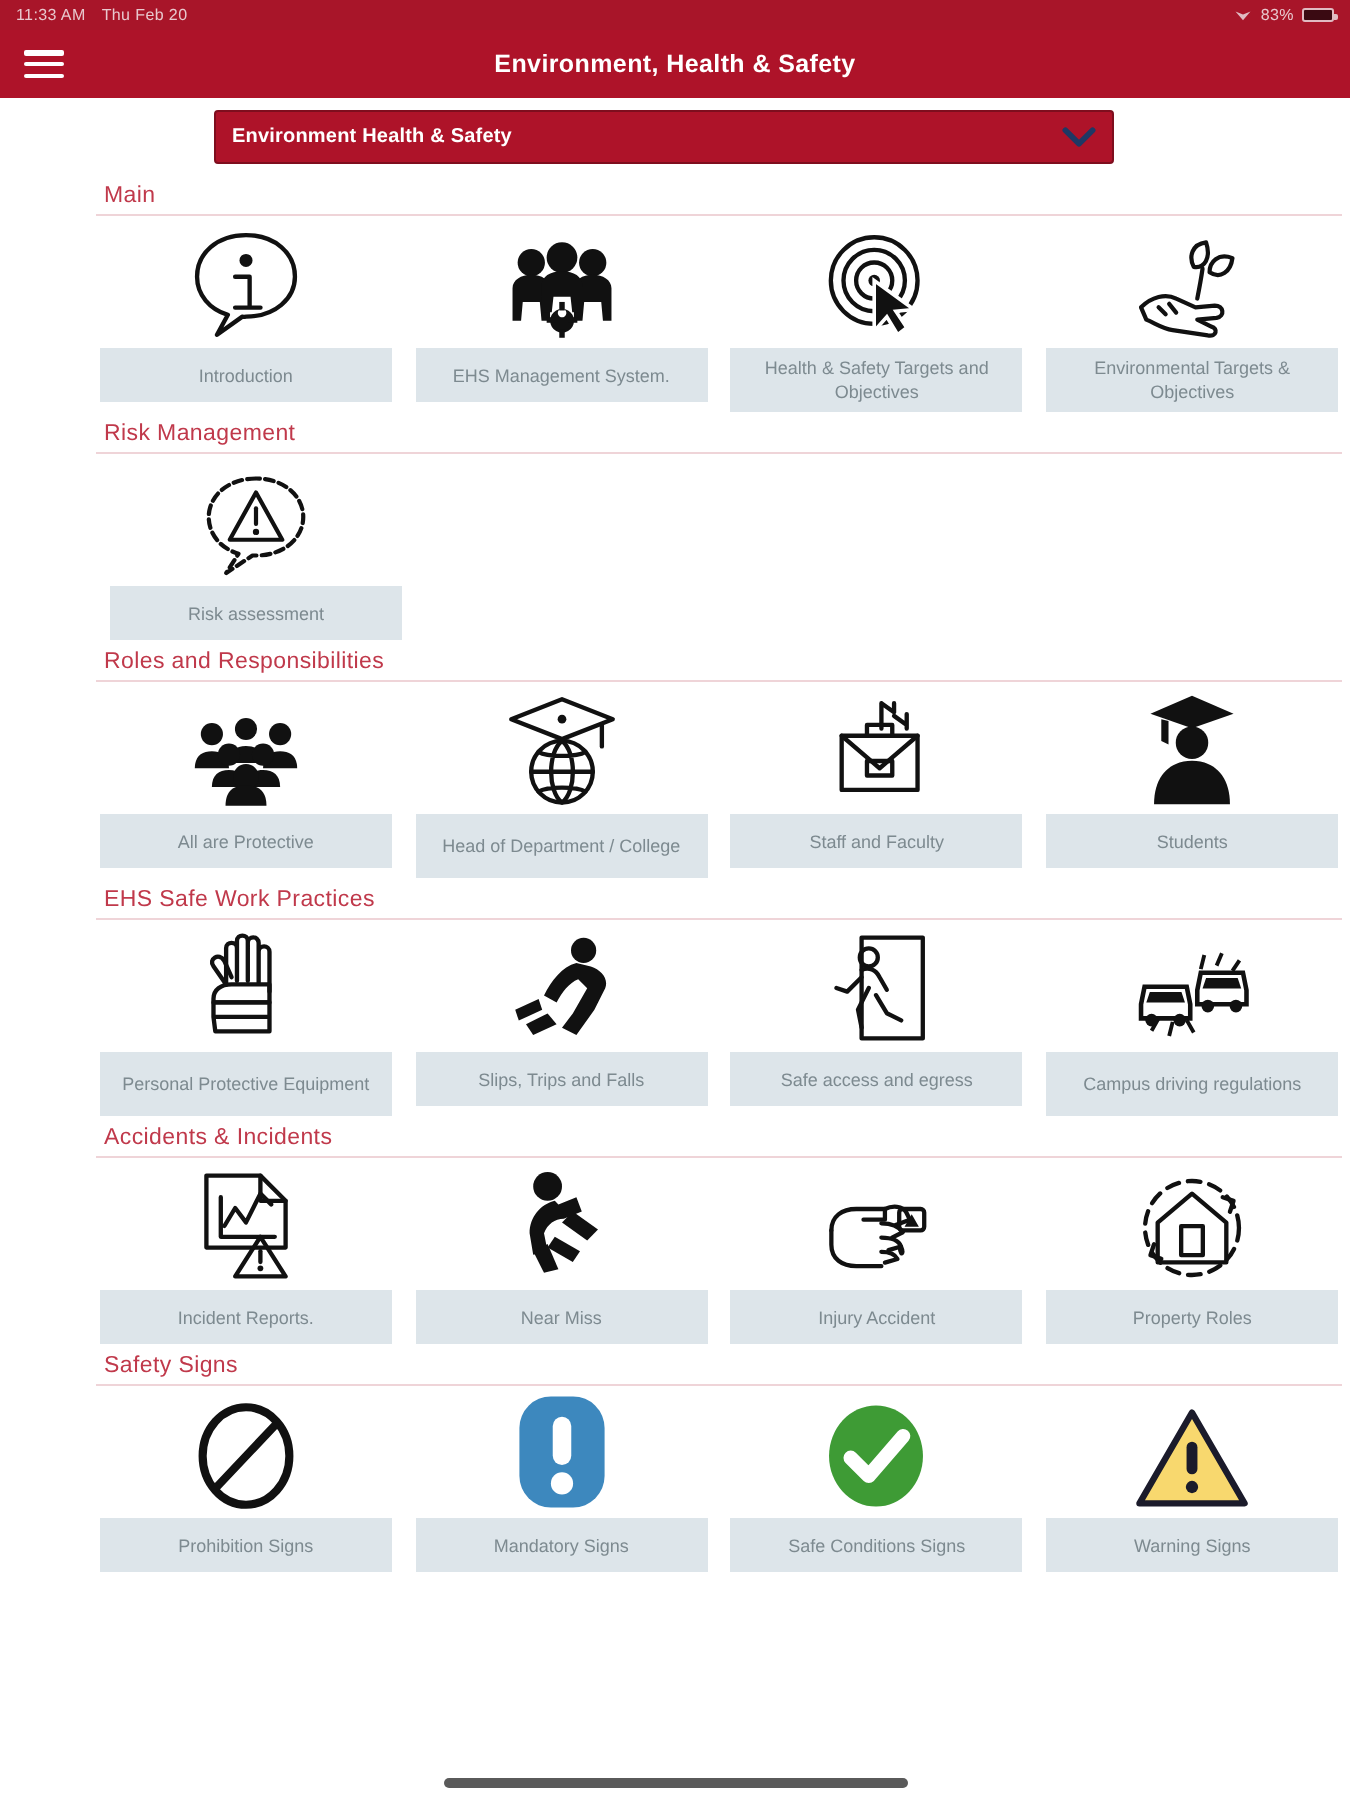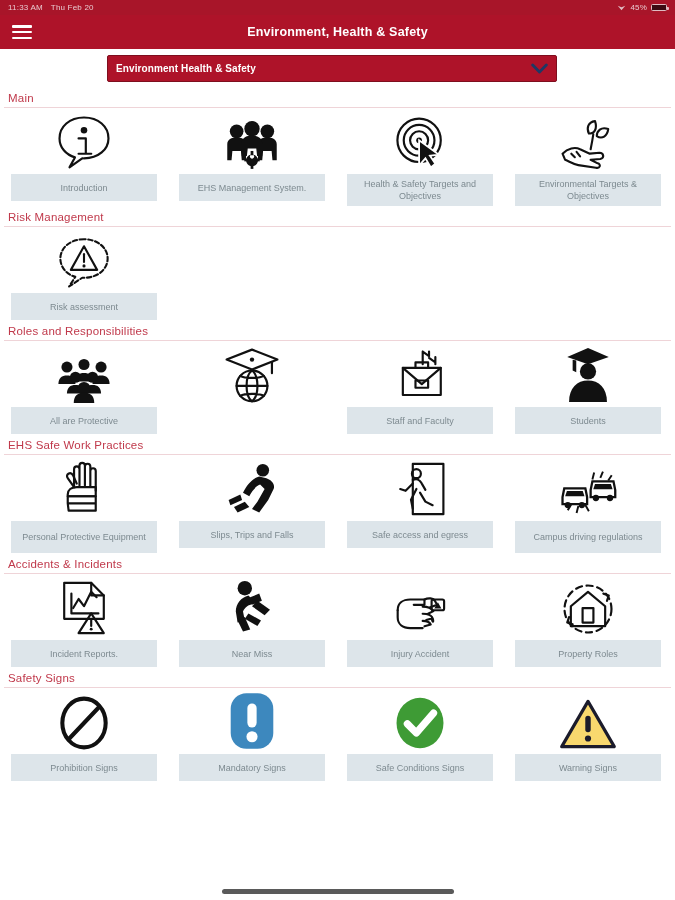--- a/index.html
+++ b/index.html
@@ -52,21 +52,21 @@
   .dropdown {
     width: 450px; height: 27px; background: #AE1329;
     border: 1px solid #7E0E1E; border-radius: 2px;
     display: flex; align-items: center; padding: 0 8px;
     cursor: pointer;
   }
   .dropdown-label { color: #fff; font-size: 10px; font-weight: bold; letter-spacing: .1px; }
   .chev { margin-left: auto; width: 17px; height: 11px; display: block; }
 
   
-  .content { padding: 0 0 12px 0; }
+  .content { padding: 0 0 12px 0; margin-left: 44px; }
   .section { margin-bottom: 3px; }
   .section-title {
     color: #C0394B; font-size: 11.5px; letter-spacing: .2px;
     padding: 2px 0 3px 8px;
   }
   .section-rule { height: 1px; background: #EFD4D8; margin: 0 4px 4px 4px; }
 
   .grid { display: flex; padding: 0 0px; }
   .cell {
     width: 168px; display: flex; flex-direction: column;
@@ -98,21 +98,21 @@
 
   <div class="statusbar">
     <div class="sb-left">
       <span>11:33 AM</span>
       <span>Thu Feb 20</span>
     </div>
     <div class="sb-right">
       <svg class="wifi-ico" viewBox="0 0 12 9">
         <path d="M1 2.2 L6 8 L11 2.2 L6 4.2 Z" fill="#E0BBC2"></path>
       </svg>
-      <span>45%</span>
+      <span>83%</span>
       <span class="batt"></span>
     </div>
   </div>
 
   <div class="appbar">
     <div class="hamburger">
       <span></span>
         <span></span>
         <span></span>
     </div>
@@ -232,20 +232,21 @@
           <div class="cell">
             <div class="icon-box">
               <svg width="58" height="58" viewBox="0 0 64 64">
     <path d="M32 4 L60 15 L32 26 L4 15 Z" stroke="#111" fill="none" stroke-width="2.4" stroke-linecap="round" stroke-linejoin="round"></path>
                 <circle cx="32" cy="15" r="2.4" fill="#111"></circle>
     <path d="M54 18 V30" stroke="#111" fill="none" stroke-width="2.4" stroke-linecap="round" stroke-linejoin="round"></path>
     <circle cx="32" cy="44" r="17" stroke="#111" fill="none" stroke-width="2.4" stroke-linecap="round" stroke-linejoin="round"></circle>
     <path d="M15 44 H49 M32 27 C24 33 24 55 32 61 M32 27 C40 33 40 55 32 61 M19 33 C24 36 40 36 45 33 M19 55 C24 52 40 52 45 55" stroke="#111" fill="none" stroke-width="2.4" stroke-linecap="round" stroke-linejoin="round"></path>
               </svg>
             </div>
+            <div class="tile two-line">Head of Department / College</div>
           </div>
           <div class="cell">
             <div class="icon-box">
               <svg width="56" height="56" viewBox="0 0 62 62">
     <path d="M34 4 V18 M34 4 L41 9 L41 4 M41 11 L48 16 V18 M48 10 V18" stroke="#111" fill="none" stroke-width="2.4" stroke-linecap="round" stroke-linejoin="round"></path>
     <rect x="12" y="22" width="42" height="30" stroke="#111" fill="none" stroke-width="2.4" stroke-linecap="round" stroke-linejoin="round"></rect>
     <path d="M26 22 V16 H40 V22" stroke="#111" fill="none" stroke-width="2.4" stroke-linecap="round" stroke-linejoin="round"></path>
     <path d="M12 22 L33 40 L54 22" stroke="#111" fill="none" stroke-width="2.4" stroke-linecap="round" stroke-linejoin="round"></path>
     <path d="M26 36 H40 V44 H26 Z" stroke="#111" fill="none" stroke-width="2.4" stroke-linecap="round" stroke-linejoin="round"></path>
               </svg>

